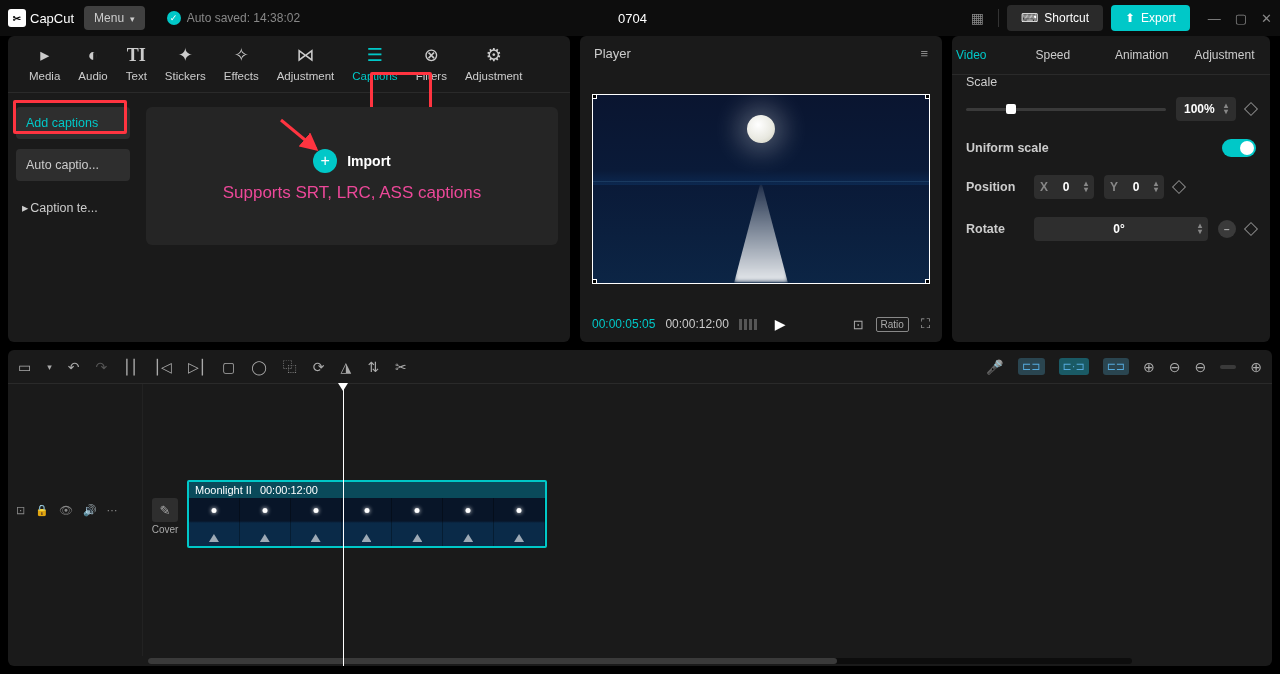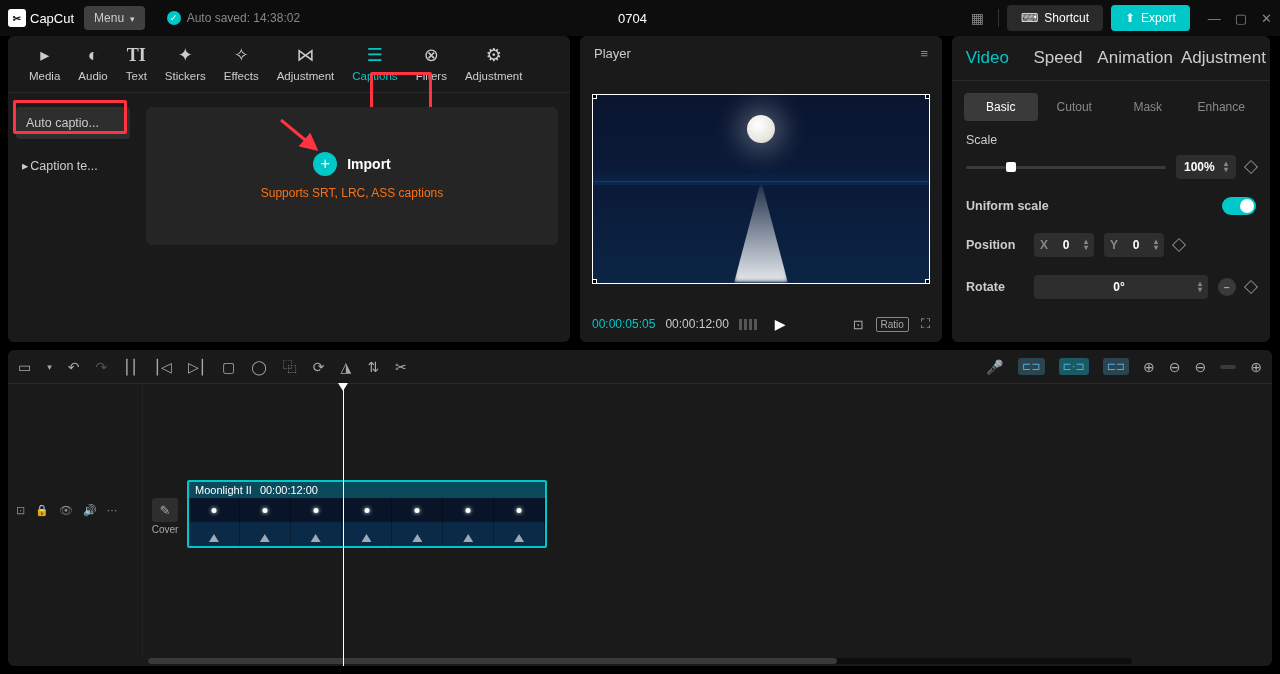--- a/index.html
+++ b/index.html
@@ -37,21 +37,21 @@
     .sidebar-btn { background: #2e2e2e; color: #ccc; border: none; padding: 9px 10px; border-radius: 4px; font-size: 12.5px; cursor: pointer; text-align: left; white-space: nowrap; overflow: hidden; text-overflow: ellipsis; }
     .sidebar-btn.active { background: #2e2e2e; color: #00c8c8; }
     .add-captions-highlight { top: 7px; left: 5px; width: 114px; height: 34px; }
     .sidebar-tree { display: flex; align-items: center; gap: 2px; padding: 9px 6px; font-size: 12.5px; color: #ccc; cursor: pointer; }
     
     .import-area { flex: 1; padding: 14px 12px 14px 8px; }
     .import-card { background: #252525; border-radius: 6px; height: 138px; display: flex; flex-direction: column; align-items: center; justify-content: center; gap: 10px; position: relative; }
     .import-plus { width: 24px; height: 24px; background: #00c8c8; border-radius: 50%; color: #fff; display: flex; align-items: center; justify-content: center; font-size: 16px; }
     .import-row { display: flex; align-items: center; gap: 10px; }
     .import-label { color: #fff; font-size: 14px; font-weight: 600; }
-    .import-sub { color: #f97316; font-size: 12px; }
+    .import-sub { color: #ec4899; font-size: 17px; }
     .arrow { position: absolute; width: 50px; height: 40px; }
     
     
     .player-panel { width: 362px; background: #1a1a1a; border-radius: 6px; display: flex; flex-direction: column; }
     .player-header { display: flex; justify-content: space-between; align-items: center; padding: 10px 14px; color: #ccc; font-size: 13px; }
     .player-viewport { flex: 1; display: flex; align-items: center; justify-content: center; padding: 0 12px; }
     .video-frame { width: 340px; height: 190px; border: 1px solid #fff; position: relative; background: linear-gradient(to bottom, #0a1530 0%, #0a1a38 40%, #0c2850 48%, #102a50 100%); overflow: hidden; }
     .moon { position: absolute; top: 20px; left: 50%; transform: translateX(-50%); width: 28px; height: 28px; background: radial-gradient(circle at 40% 35%, #fff, #e8e8e0 60%, #c8c8b8); border-radius: 50%; box-shadow: 0 0 25px 10px rgba(255,255,255,0.25); }
     .horizon { position: absolute; top: 46%; left: 0; right: 0; height: 1px; background: #1a3a60; }
     .water { position: absolute; top: 48%; left: 0; right: 0; bottom: 0; background: linear-gradient(to bottom, #0a1a38, #0c2545); }
@@ -63,21 +63,21 @@
     .time-current { color: #00c8c8; } .time-total { color: #ccc; }
     .player-icons { margin-left: auto; display: flex; gap: 12px; color: #aaa; font-size: 13px; align-items: center; }
     .ratio-box { border: 1px solid #888; padding: 1px 4px; font-size: 10px; border-radius: 2px; }
     .play-btn { color: #fff; font-size: 14px; margin-left: 8px; }
     .seg-icons { display: flex; gap: 2px; color: #666; }
     .seg-icons span { width: 3px; height: 11px; background: #555; }
     
     
     .right-panel { width: 318px; background: #1a1a1a; border-radius: 6px; display: flex; flex-direction: column; overflow: hidden; }
     .right-tabs { display: flex; padding: 0; border-bottom: 1px solid #2a2a2a; }
-    .right-tab { flex: 1; text-align: center; padding: 12px 4px; font-size: 17px; color: #ccc; cursor: pointer; }
+    .right-tab { flex: 1; text-align: left; padding: 12px 4px; font-size: 12px; color: #ccc; cursor: pointer; }
     .right-tab.active { color: #00c8c8; font-weight: 500; }
     
     .sub-tabs { display: flex; gap: 0; padding: 12px 12px; }
     .sub-tab { flex: 1; text-align: center; padding: 7px 0; font-size: 12px; color: #888; cursor: pointer; border-radius: 4px; }
     .sub-tab.active { background: #3a3a3a; color: #fff; }
     
     .props { padding: 0 14px; display: flex; flex-direction: column; gap: 18px; font-size: 12.5px; color: #ccc; }
     .section-header { display: flex; align-items: center; justify-content: space-between; font-weight: 500; font-size: 13px; }
     .section-header-icons { display: flex; gap: 10px; color: #888; font-size: 13px; }
     .prop-row { display: flex; align-items: center; gap: 10px; font-weight: bold; }
@@ -204,20 +204,21 @@
         </div>
       <div class="top-tab">
           <div class="top-tab-icon">⚙</div>
           <span>Adjustment</span>
         </div>
     </div>
     <div class="highlight-box captions-highlight"></div>
 
     <div class="left-body">
       <div class="left-sidebar" style="position:relative;">
+        <button class="sidebar-btn active">Add captions</button>
         <div class="highlight-box add-captions-highlight"></div>
         <button class="sidebar-btn">Auto captio...</button>
         <div class="sidebar-tree">
             <span>▸</span>
             <span>Caption te...</span>
           </div>
       </div>
       <div class="import-area">
         <div class="import-card">
           <svg class="arrow" style="top:8px;left:130px" viewBox="0 0 50 40">
@@ -272,26 +273,20 @@
       </div>
     </div>
   </div>
 
   <div class="right-panel">
     <div class="right-tabs">
       <div class="right-tab active">Video</div>
       <div class="right-tab">Speed</div>
       <div class="right-tab">Animation</div>
       <div class="right-tab">Adjustment</div>
-    </div>
-    <div class="sub-tabs">
-      <div class="sub-tab active">Basic</div>
-      <div class="sub-tab">Cutout</div>
-      <div class="sub-tab">Mask</div>
-      <div class="sub-tab">Enhance</div>
     </div>
     <div class="props">
       <div>
         <div style="margin-bottom:8px;">Scale</div>
         <div class="prop-row">
           <div class="slider">
               <div class="slider-thumb"></div>
             </div>
           <div class="num-input">
               <span>100%</span>

